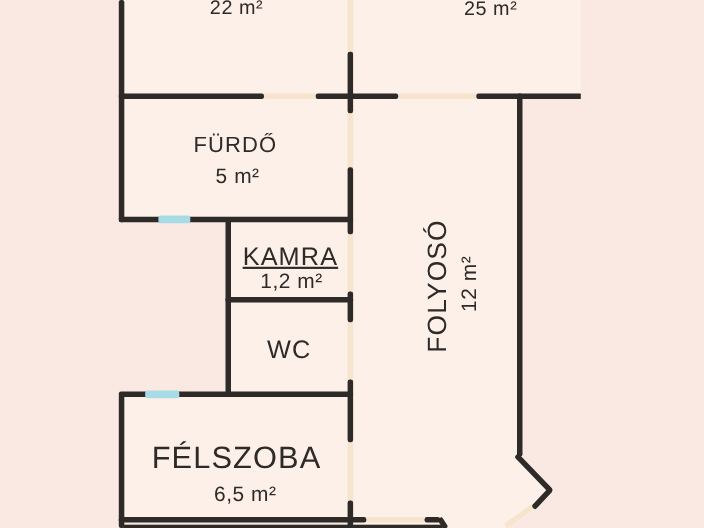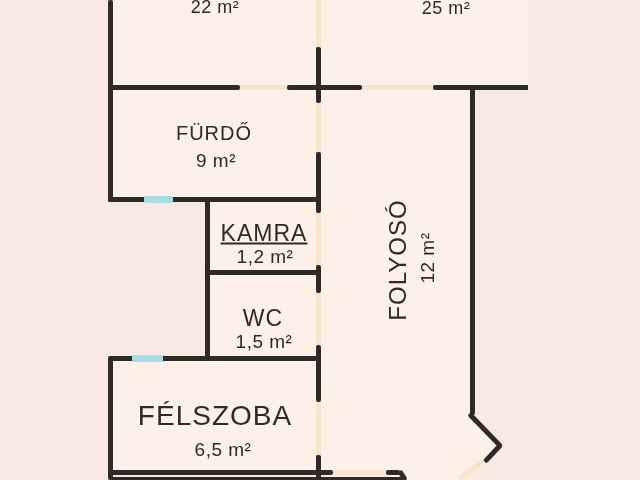--- a/index.html
+++ b/index.html
@@ -79,27 +79,26 @@
   <div class="wall rot" style="left:471px;top:412px;width:46px;height:5px;transform:rotate(46deg);"></div>
   <div class="wall rot" style="left:503px;top:446px;width:24px;height:5px;transform:rotate(133deg);"></div>
 
   <div class="window" style="left:144px;top:196px;width:29px;height:7px;"></div>
   <div class="window" style="left:132px;top:355px;width:31px;height:7px;"></div>
 
   <div class="label area-top" style="left:215px;top:7px;">22 m²</div>
   <div class="label area-top" style="left:446px;top:8px;">25 m²</div>
 
   <div class="label room-name" style="left:214px;top:133px;font-size:20px;">FÜRDŐ</div>
-  <div class="label room-area" style="left:216px;top:161px;">9 m²</div>
+  <div class="label room-area" style="left:216px;top:161px;">5 m²</div>
 
   <div class="label room-name" style="left:264px;top:233px;text-decoration:underline;">KAMRA</div>
   <div class="label room-area" style="left:265px;top:257px;">1,2 m²</div>
 
   <div class="label room-name" style="left:263px;top:318px;">WC</div>
-  <div class="label room-area" style="left:264px;top:342px;">1,5 m²</div>
 
   <div class="label room-name" style="left:215px;top:416px;font-size:28px;">FÉLSZOBA</div>
   <div class="label room-area" style="left:223px;top:450px;">6,5 m²</div>
 
   <div class="label room-name vertical" style="left:398px;top:260px;font-size:24px;">FOLYOSÓ</div>
   <div class="label room-area vertical" style="left:428px;top:258px;">12 m²</div>
 
 </div>
 
 </body></html>

